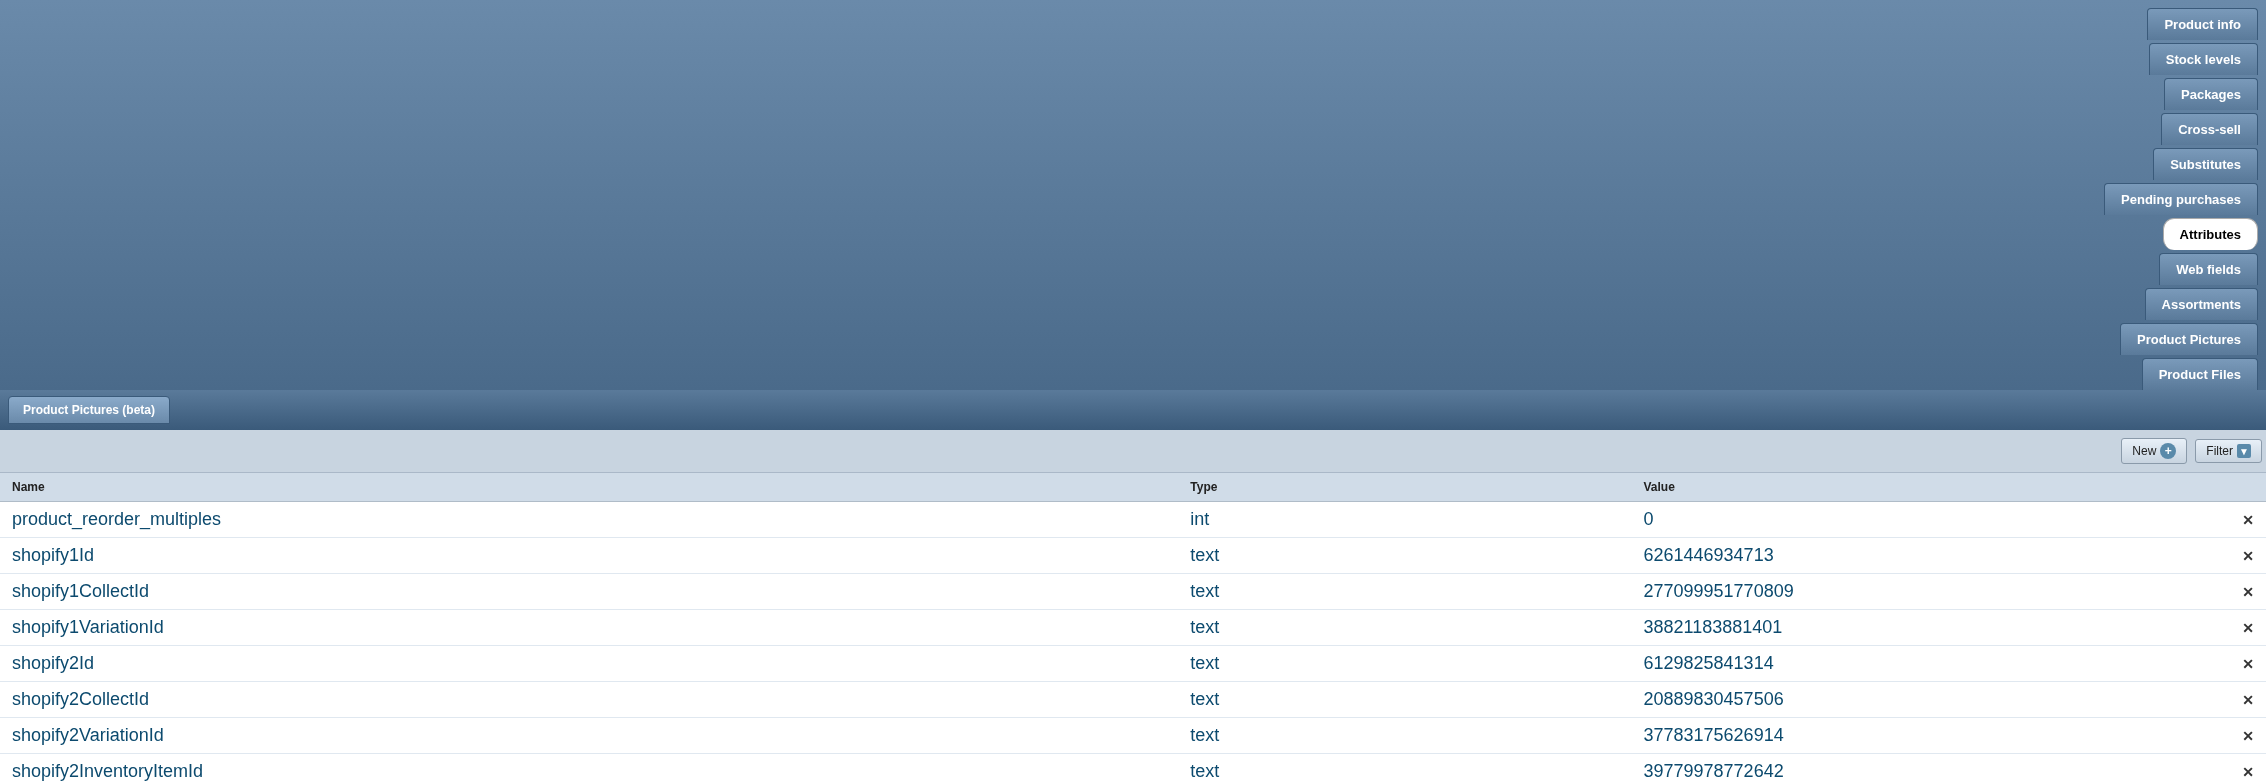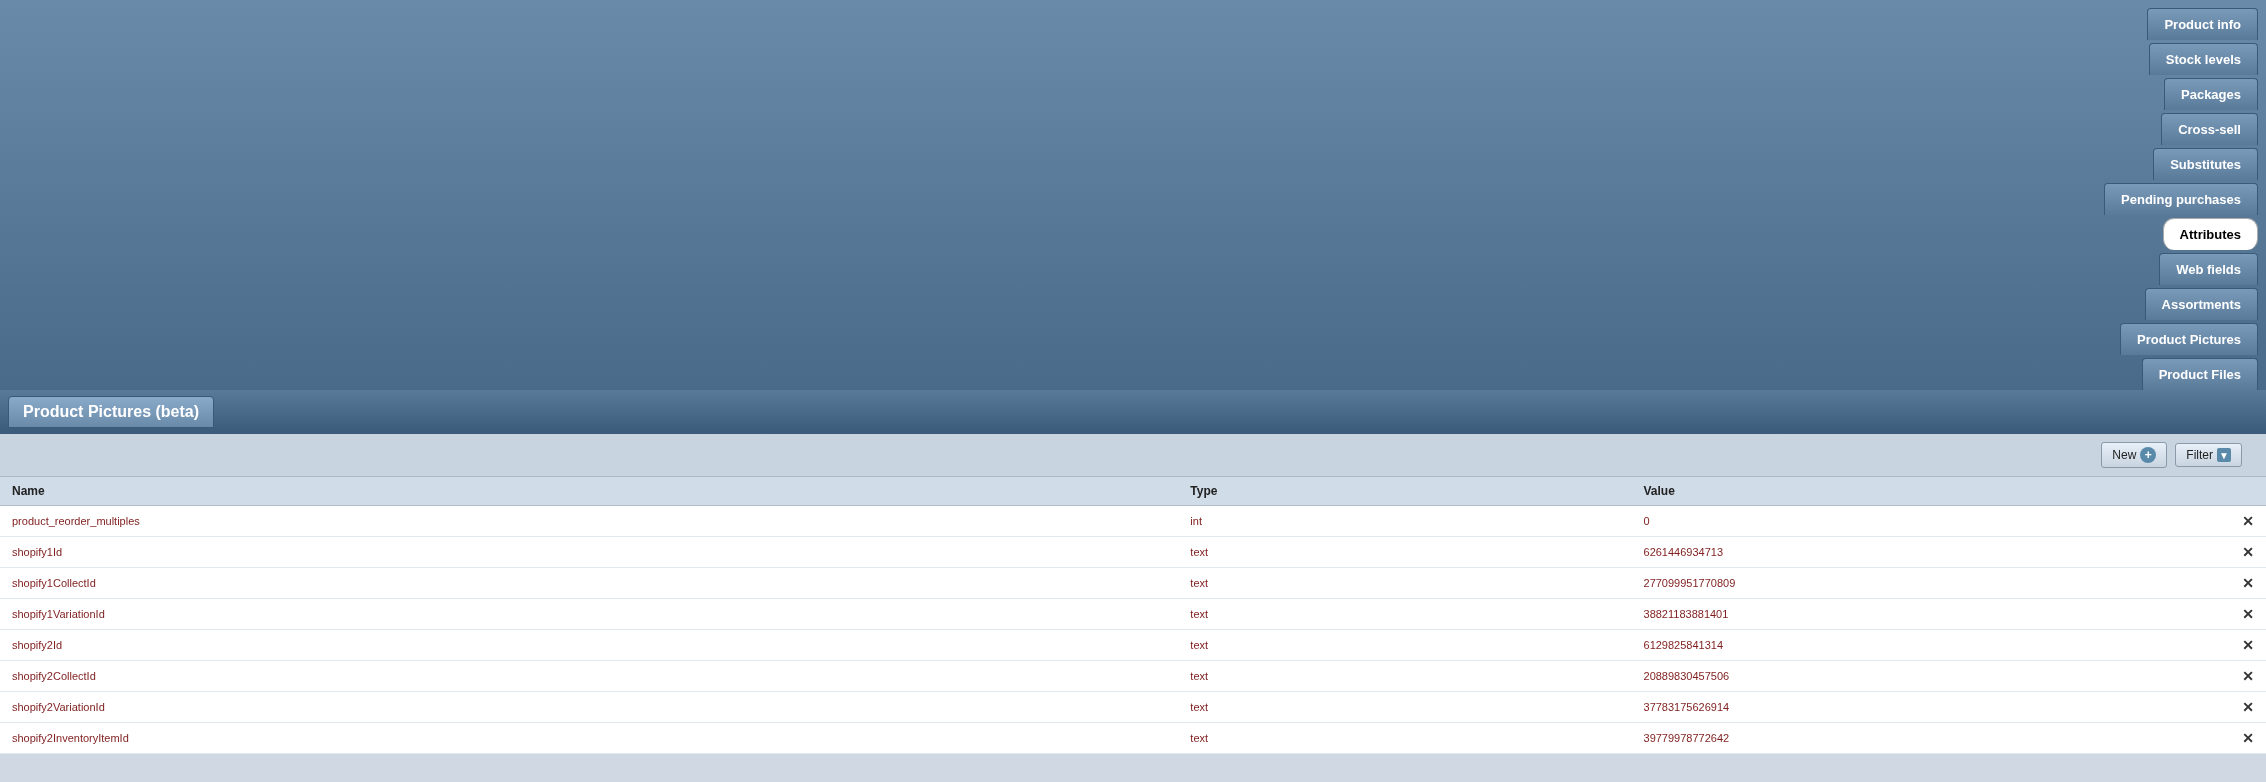--- a/index.html
+++ b/index.html
@@ -48,28 +48,28 @@
       gap: 3px;
     }
 
     .sub-tab {
       padding: 6px 14px;
       background: linear-gradient(to bottom, #8aaaca, #6a8aaa);
       border: 1px solid #3a5a7a;
       border-radius: 4px 4px 0 0;
       cursor: pointer;
       color: #fff;
-      font-size: 16px;
+      font-size: 12px;
       font-weight: bold;
     }
 
     
     .toolbar {
       background: #c8d4e0;
-      padding: 8px 24px;
+      padding: 8px 4px;
       display: flex;
       justify-content: flex-end;
       align-items: center;
       gap: 8px;
       border-bottom: 1px solid #aab8c8;
     }
 
     .toolbar-btn {
       display: flex;
       align-items: center;
@@ -142,22 +142,22 @@
       color: #222;
       border-bottom: 1px solid #b0bcc8;
     }
 
     tbody tr {
       border-bottom: 1px solid #e0e8f0;
     }
 
     tbody td {
       padding: 7px 12px;
-      font-size: 11px;
-      color: #7f1d1d;
+      font-size: 18px;
+      color: #0c4a6e;
     }
 
     .delete-btn {
       cursor: pointer;
       color: #333;
       font-weight: bold;
       font-size: 14px;
       text-align: right;
     }
 

